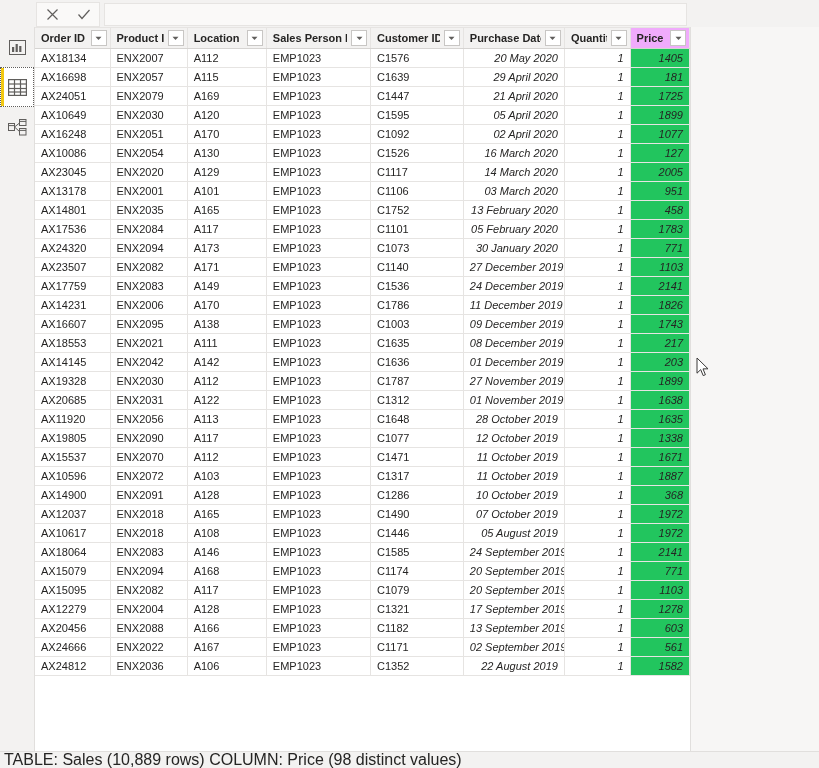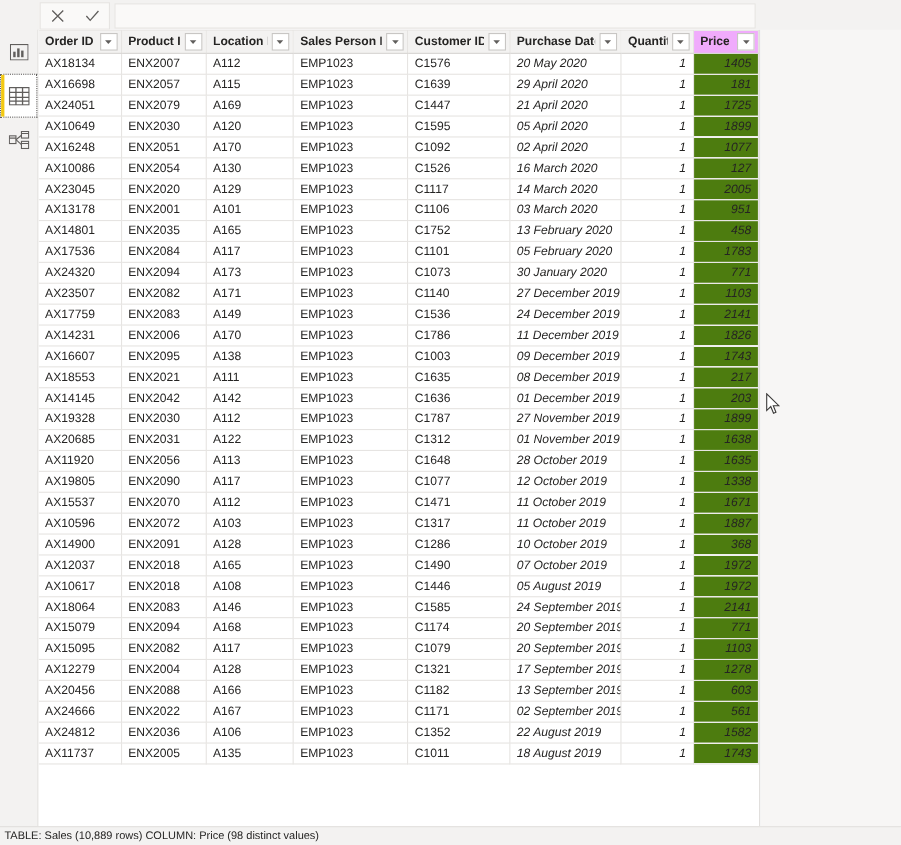--- a/index.html
+++ b/index.html
@@ -72,37 +72,37 @@
   }
   table.grid thead th.sel{background:#f0abfc;color:#252423;}
   .hdr-inner{display:flex;align-items:center;justify-content:space-between;gap:4px;height:100%;}
   .hdr-label{overflow:hidden;text-overflow:clip;white-space:nowrap;}
   .hdr-caret{
     flex:0 0 auto;width:14px;height:14px;border:1px solid #c8c6c4;background:#ffffff;
     display:flex;align-items:center;justify-content:center;cursor:default;
   }
   .hdr-caret svg{display:block;}
   td.num{text-align:right;font-style:italic;}
-  td.date{text-align:left;font-style:italic;}
-  td.pricecell{text-align:right;font-style:italic;background:#4d7c0f;}
+  td.date{text-align:right;font-style:italic;}
+  td.pricecell{text-align:right;font-style:italic;background:#22c55e;}
 
   
   col.c-order{width:72px;}
   col.c-prod{width:74px;}
   col.c-loc{width:76px;}
   col.c-sales{width:100px;}
   col.c-cust{width:89px;}
   col.c-date{width:97px;}
   col.c-qty{width:63px;}
   col.c-price{width:57px;}
 
   
   .status{
     flex:0 0 auto;height:16px;background:#f3f2f1;border-top:1px solid #e1dfdd;
-    display:flex;align-items:center;padding:0 4px;font-size:10px;color:#252423;
+    display:flex;align-items:center;padding:0 4px;font-size:16px;color:#252423;
   }
 
   
   .cursor{position:absolute;left:661px;top:330px;pointer-events:none;z-index:50;}
 </style>
 </head>
 <body>
 
 <div class="app">
 
@@ -581,30 +581,20 @@
               <tr>
                 <td>AX24812</td>
                 <td>ENX2036</td>
                 <td>A106</td>
                 <td>EMP1023</td>
                 <td>C1352</td>
                 <td class="date">22 August 2019</td>
                 <td class="num">1</td>
                 <td class="pricecell">1582</td>
               </tr>
-              <tr>
-                <td>AX11737</td>
-                <td>ENX2005</td>
-                <td>A135</td>
-                <td>EMP1023</td>
-                <td>C1011</td>
-                <td class="date">18 August 2019</td>
-                <td class="num">1</td>
-                <td class="pricecell">1743</td>
-              </tr>
             </tbody>
         </table>
       </div>
 
       <svg class="cursor" width="14" height="21" viewBox="0 0 14 21">
         <path d="M1 1 L1 16.2 L4.7 12.6 L7.2 18.6 L9.4 17.7 L7 11.9 L12 11.8 Z" fill="#ffffff" stroke="#3b3a39" stroke-width="1"></path>
       </svg>
     </div>
   </div>
 

